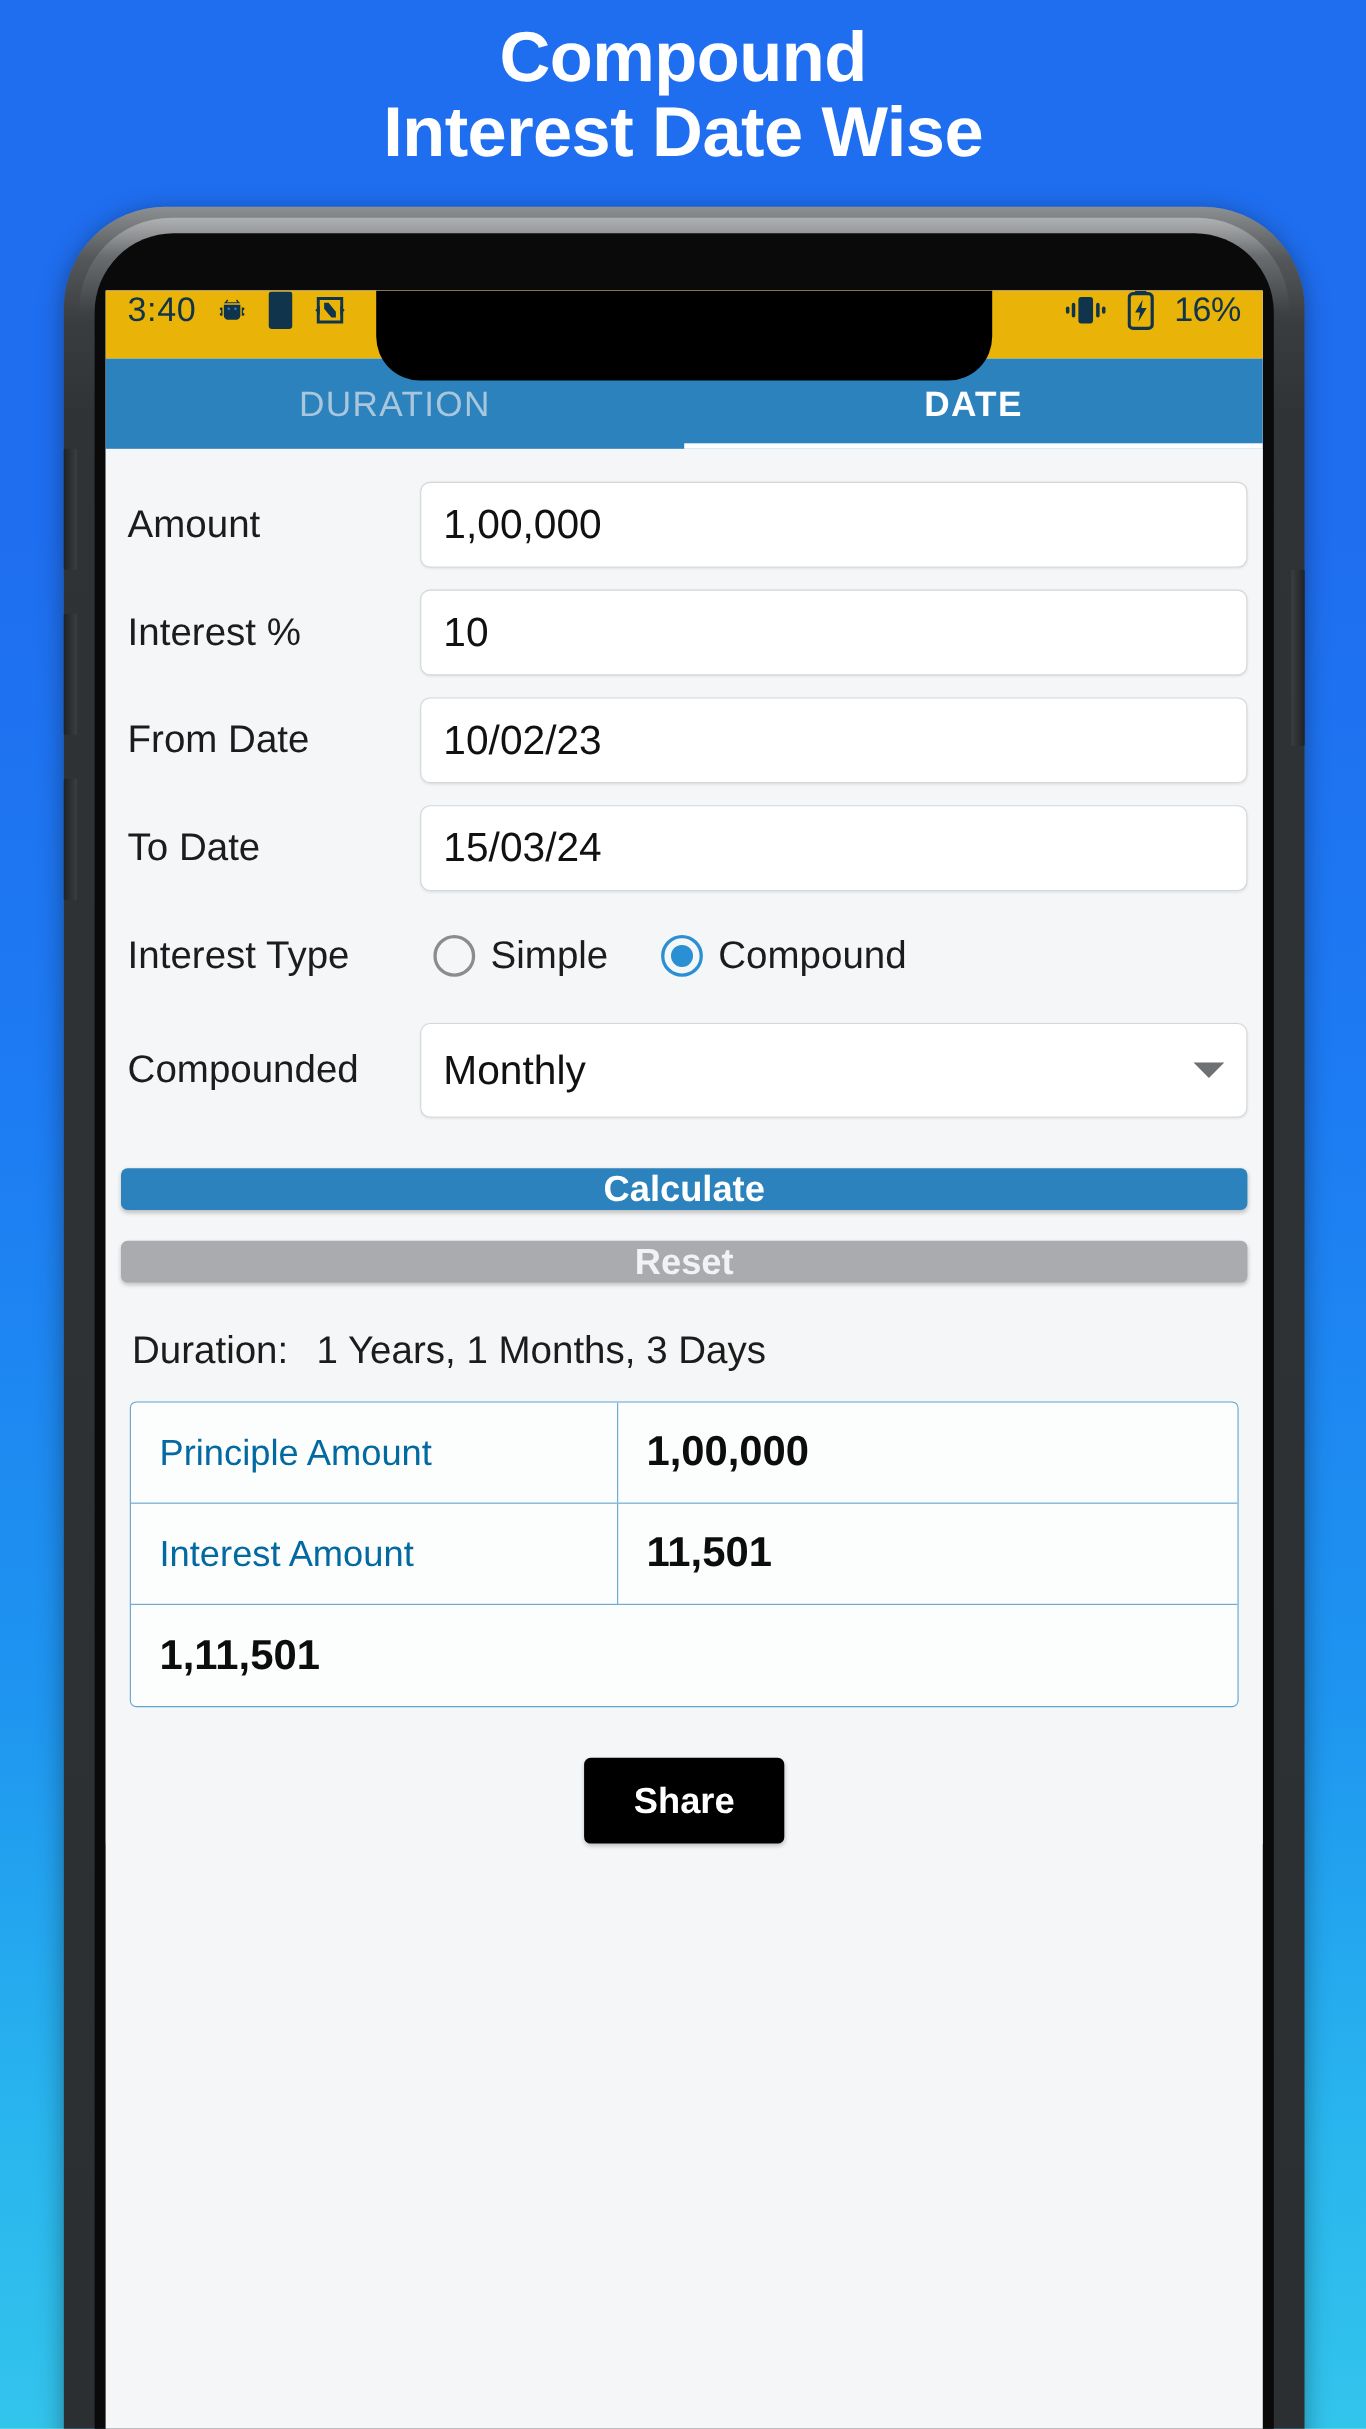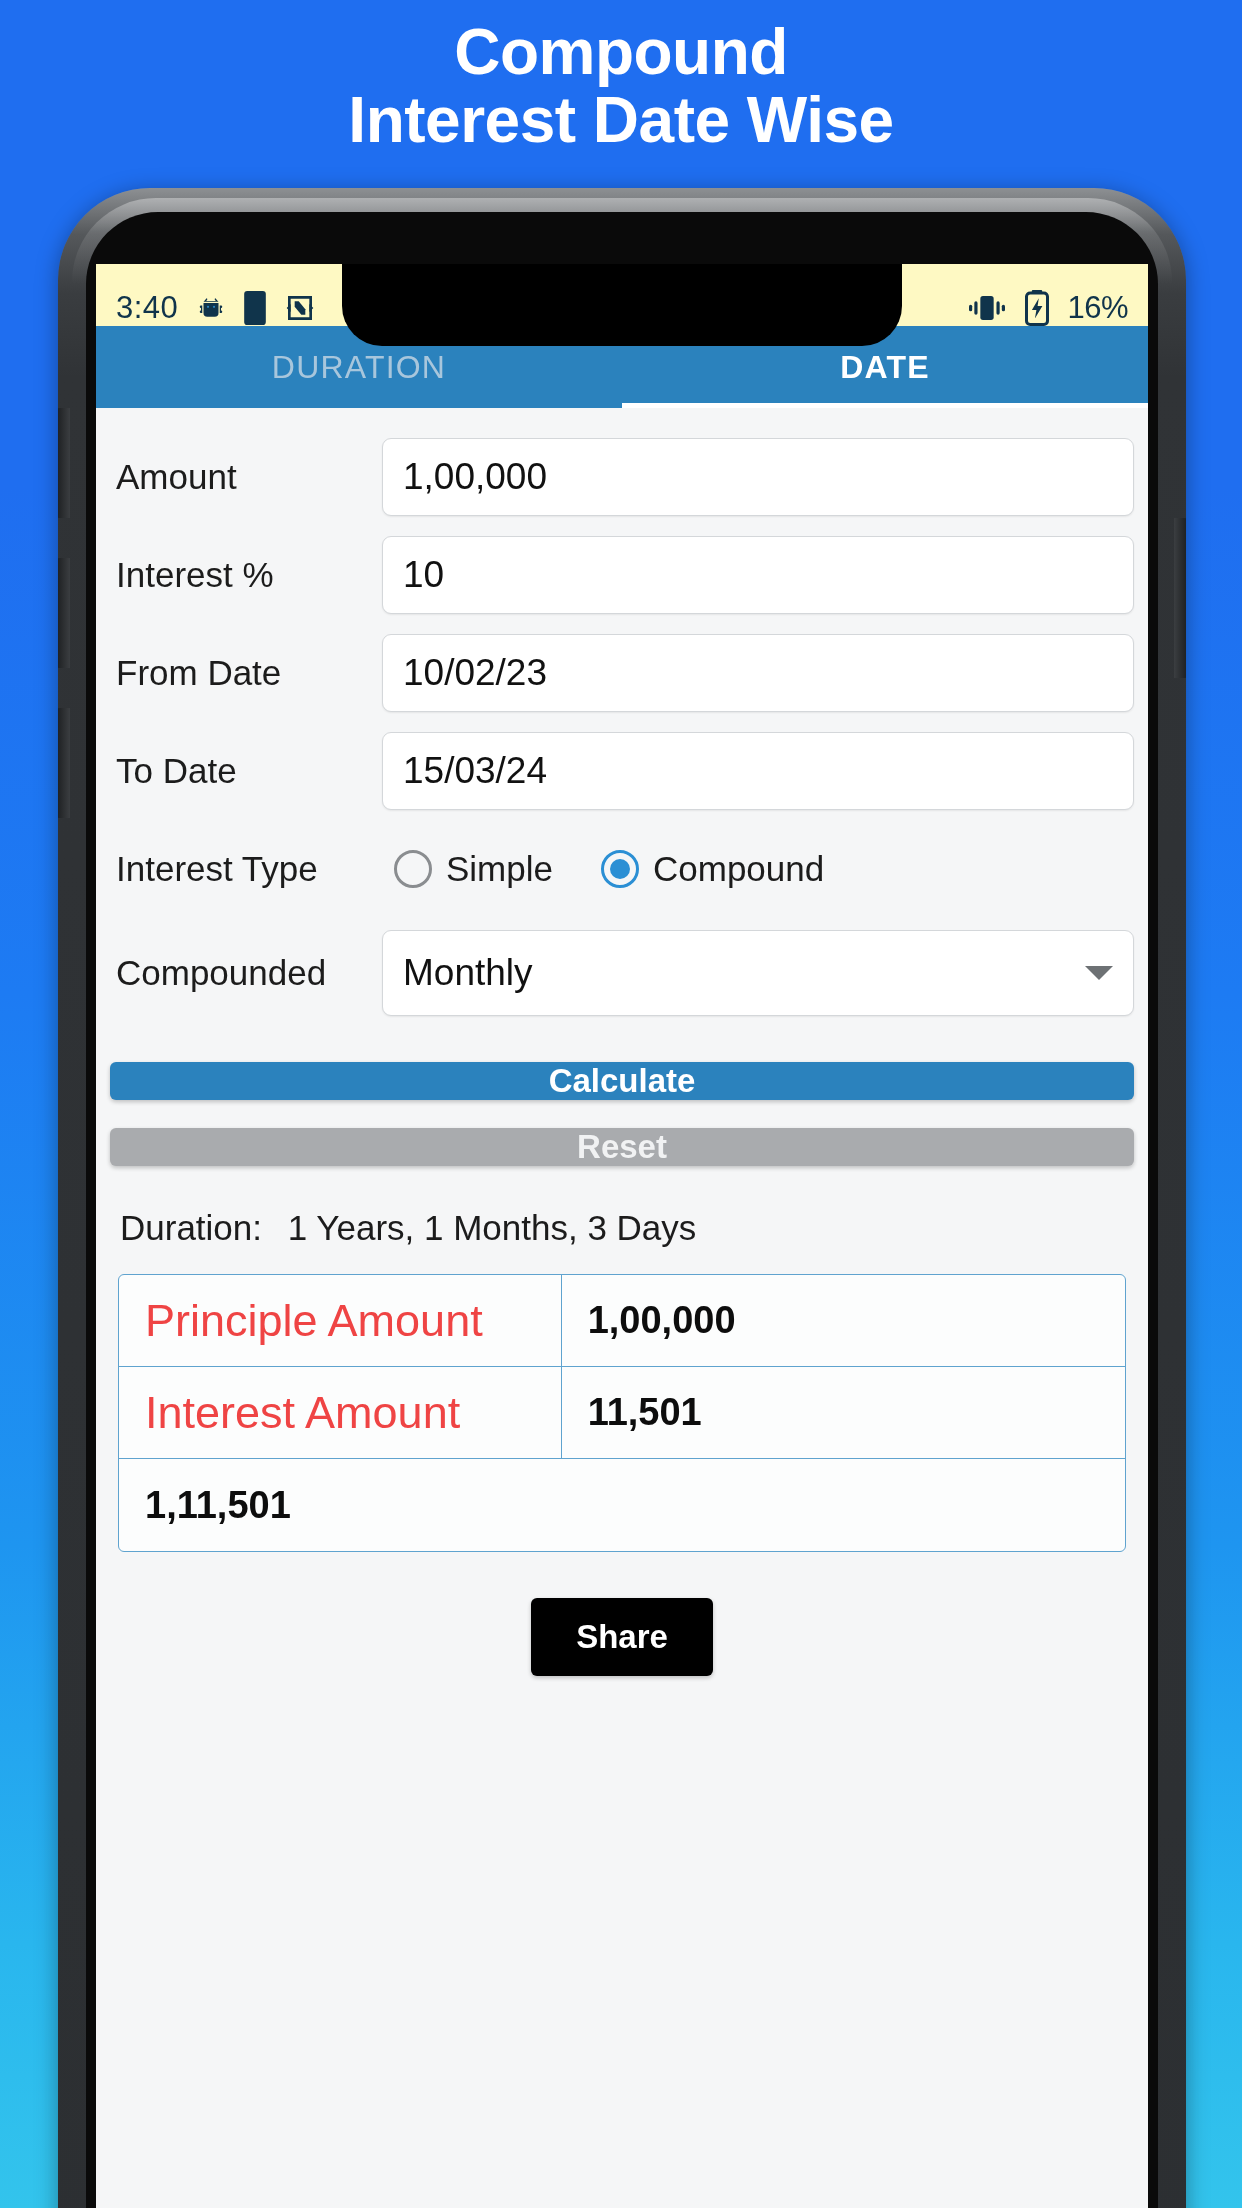--- a/index.html
+++ b/index.html
@@ -79,24 +79,24 @@
   .side-btn.right {
     left: auto; right: -2px;
     border-radius: 0 4px 4px 0;
     background: linear-gradient(270deg,#1b1d1f,#3b3e41);
   }
 
   
   #statusbar {
     position: relative;
     height: 62px;
-    background: #fef9c3;
+    background: #eab308;
     color: #10344b;
     display: flex;
-    align-items: flex-end;
+    align-items: flex-start;
     padding: 0 20px;
     font-size: 31px;
   }
   #statusbar .left, #statusbar .right {
     display: flex; align-items: center; gap: 18px;
   }
   #statusbar .right { margin-left: auto; }
   #clock { font-size: 31px; letter-spacing: 0.5px; }
   .sb-icon { display: inline-flex; align-items: center; }
   #batt-pct { font-size: 31px; letter-spacing: -0.5px; }
@@ -256,22 +256,22 @@
     border-radius: 6px;
     overflow: hidden;
     background: #fcfdfd;
   }
   .tr { display: flex; border-bottom: 1.5px solid #5fa3cf; min-height: 92px; }
   .tr:last-child { border-bottom: none; }
   .td-label {
     width: 44%;
     display: flex; align-items: center;
     padding-left: 26px;
-    font-size: 45px;
-    color: #ef4444;
+    font-size: 33px;
+    color: #0369a1;
     border-right: 1.5px solid #5fa3cf;
   }
   .td-value {
     flex: 1;
     display: flex; align-items: center;
     padding-left: 26px;
     font-size: 38px;
     font-weight: bold;
     color: #0d0d0d;
   }

